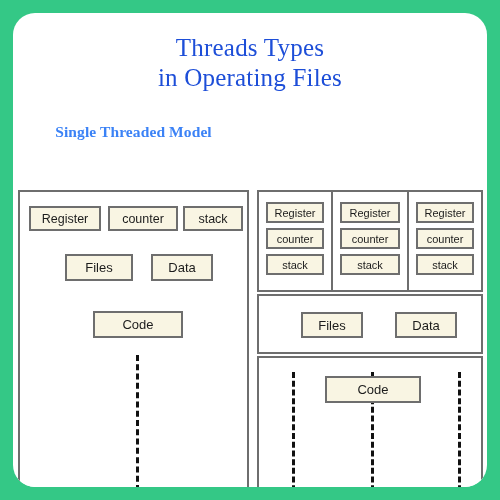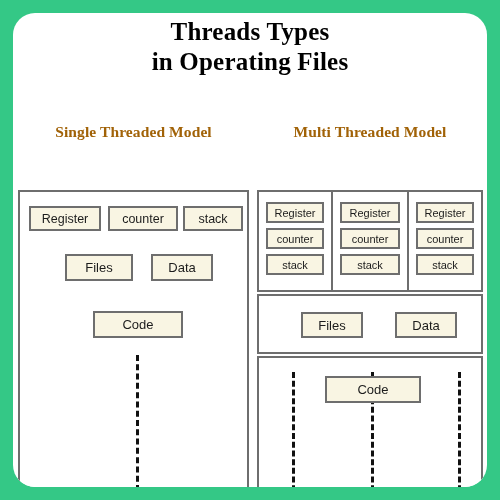--- a/index.html
+++ b/index.html
@@ -19,38 +19,38 @@
     top: 13px;
     width: 474px;
     height: 474px;
     background: #FFFFFF;
     border-radius: 22px;
     overflow: hidden;
   }
   .title {
     position: absolute;
     left: 0;
-    top: 4px;
+    top: 20px;
     width: 474px;
     text-align: center;
     font-family: "Liberation Serif", serif;
-    font-weight: bold;
+    font-weight: normal;
     font-size: 25px;
     line-height: 30px;
-    color: #000000;
+    color: #1d4ed8;
     letter-spacing: 0.2px;
   }
   .title .line2 { display: block; }
 
   .subtitle {
     position: absolute;
     font-family: "Liberation Serif", serif;
     font-weight: bold;
     font-size: 15.5px;
-    color: #a16207;
+    color: #3b82f6;
     text-align: center;
     letter-spacing: 0.1px;
   }
   #sub-single { left: 5px;  top: 110px; width: 231px; }
   #sub-multi  { left: 244px; top: 110px; width: 226px; }
 
   .panel {
     position: absolute;
     border: 2px solid #6E6E6E;
     background: #FFFFFF;
@@ -176,21 +176,20 @@
 <body>
 
 <div id="card">
 
   <div class="title">
     <span>Threads Types</span>
     <span class="line2">in Operating Files</span>
   </div>
 
   <div class="subtitle" id="sub-single">Single Threaded Model</div>
-  <div class="subtitle" id="sub-multi">Multi Threaded Model</div>
 
   <div class="panel" id="panel-single">
     <div class="box l-top" id="l-register">Register</div>
     <div class="box l-top" id="l-counter">counter</div>
     <div class="box l-top" id="l-stack">stack</div>
 
     <div class="box l-mid" id="l-files">Files</div>
     <div class="box l-mid" id="l-data">Data</div>
 
     <div class="box" id="l-code">Code</div>

